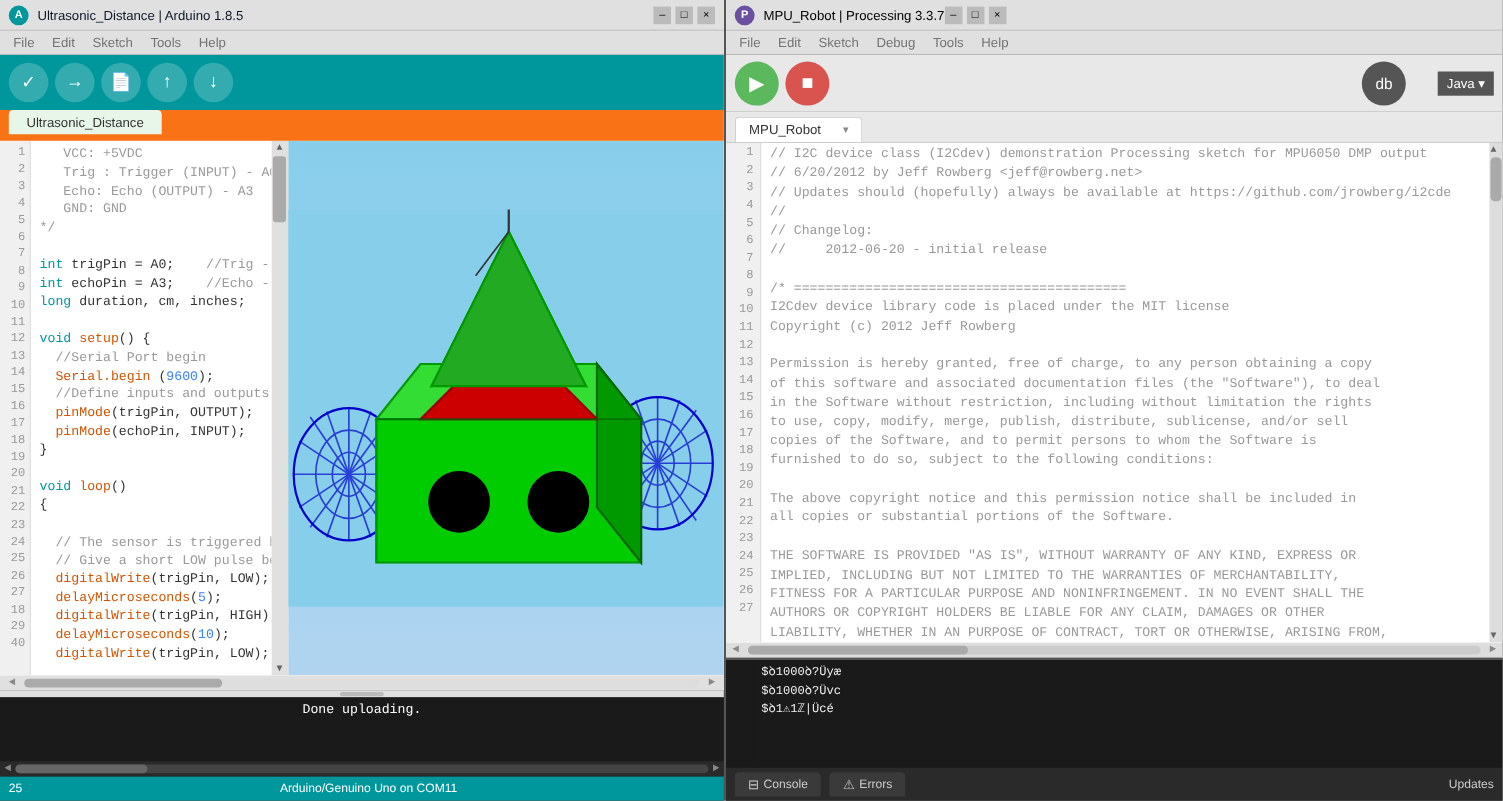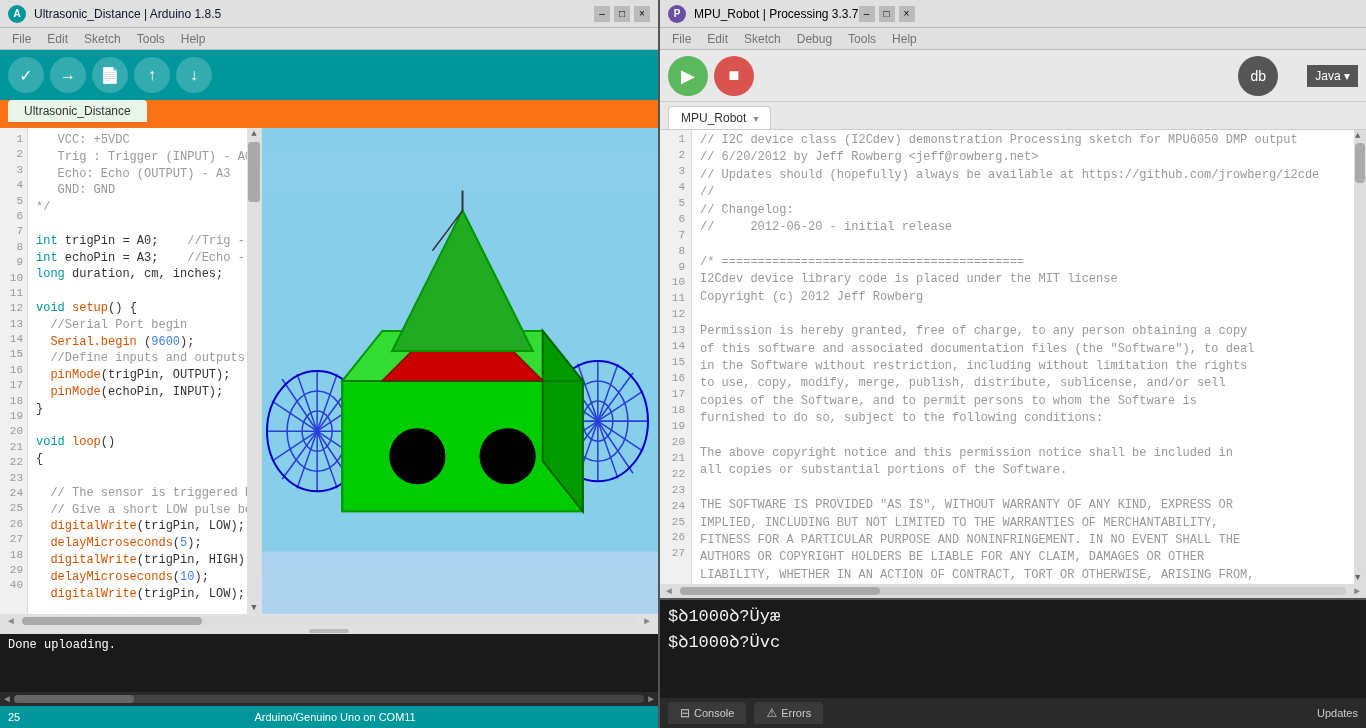--- a/index.html
+++ b/index.html
@@ -134,21 +134,21 @@
       flex-direction: column;
     }
     .arduino-console-output {
       flex: 1;
       background: #1a1a1a;
       color: #fff;
       padding: 4px 8px;
       font-size: 12px;
       overflow: hidden;
     }
-    .console-done { color: #fff; }
+    .console-done { color: #fff; text-align: center; }
     .console-avr { color: #f80; }
 
     .arduino-bottom-status {
       background: #00979c;
       height: 22px;
       display: flex;
       align-items: center;
       padding: 0 8px;
       font-family: Arial, sans-serif;
       font-size: 11px;
@@ -260,21 +260,21 @@
     .proc-tab {
       background: #fff;
       color: #333;
       padding: 4px 12px;
       border: 1px solid #ccc;
       border-bottom: none;
       border-radius: 4px 4px 0 0;
       font-family: Arial, sans-serif;
       font-size: 12px;
       cursor: pointer;
-      display: flex; align-items: center; gap: 7px;
+      display: flex; align-items: center; gap: 20px;
     }
     .proc-tab-arrow {
       font-size: 10px;
       color: #888;
     }
 
     .processing-code-area {
       flex: 1;
       background: #fff;
       display: flex;
@@ -334,23 +334,24 @@
       background: #1a1a1a;
       display: flex;
       flex-direction: column;
       border-top: 2px solid #555;
     }
     .proc-console-output {
       flex: 1;
       background: #1a1a1a;
       color: #fff;
       padding: 4px 8px;
-      font-size: 17px;
+      font-size: 11px;
       font-family: 'Courier New', monospace;
       overflow: hidden;
+      margin-left: 24px;
     }
     .proc-console-text { color: #f0f0f0; line-height: 1.5; }
 
     .proc-console-tabs {
       height: 30px;
       background: #2a2a2a;
       display: flex;
       align-items: center;
       padding: 0 8px;
       gap: 8px;
@@ -722,41 +723,42 @@
 <span class="code-comment">copies of the Software, and to permit persons to whom the Software is</span>
 <span class="code-comment">furnished to do so, subject to the following conditions:</span>
 
 <span class="code-comment">The above copyright notice and this permission notice shall be included in</span>
 <span class="code-comment">all copies or substantial portions of the Software.</span>
 
 <span class="code-comment">THE SOFTWARE IS PROVIDED "AS IS", WITHOUT WARRANTY OF ANY KIND, EXPRESS OR</span>
 <span class="code-comment">IMPLIED, INCLUDING BUT NOT LIMITED TO THE WARRANTIES OF MERCHANTABILITY,</span>
 <span class="code-comment">FITNESS FOR A PARTICULAR PURPOSE AND NONINFRINGEMENT. IN NO EVENT SHALL THE</span>
 <span class="code-comment">AUTHORS OR COPYRIGHT HOLDERS BE LIABLE FOR ANY CLAIM, DAMAGES OR OTHER</span>
-<span class="code-comment">LIABILITY, WHETHER IN AN ACTION OF CONTRACT, TORT OR OTHERWISE, ARISING FROM,</span>
+<span class="code-comment">LIABILITY, WHETHER IN AN PURPOSE OF CONTRACT, TORT OR OTHERWISE, ARISING FROM,</span>
 </div>
     <div class="proc-scrollbar-v">
       <span class="vscroll-up scroll-arrow">▲</span>
       <div class="proc-scroll-thumb"></div>
       <span class="vscroll-down scroll-arrow" style="margin-top:auto;">▼</span>
     </div>
   </div>
 
   <div class="proc-hscrollbar">
     <span class="proc-hscroll-left scroll-arrow">◄</span>
     <div style="flex:1; height:8px; background:#ccc; border-radius:4px; margin:0 4px;">
       <div style="width:200px; height:8px; background:#aaa; border-radius:4px;"></div>
     </div>
     <span class="proc-hscroll-right scroll-arrow">►</span>
   </div>
 
   <div class="processing-console">
     <div class="proc-console-output">
       <div class="proc-console-text">$ꝺ1000ꝺ?Üyæ</div>
       <div class="proc-console-text">$ꝺ1000ꝺ?Üvc</div>
+      <div class="proc-console-text">$ꝺ1⚠1ℤ|Ücé</div>
     </div>
     <div class="proc-console-tabs">
       <div class="proc-console-tab">
         <span class="proc-console-tab-icon">⊟</span>
         <span>Console</span>
       </div>
       <div class="proc-console-tab">
         <span class="proc-console-tab-icon">⚠</span>
         <span>Errors</span>
       </div>

